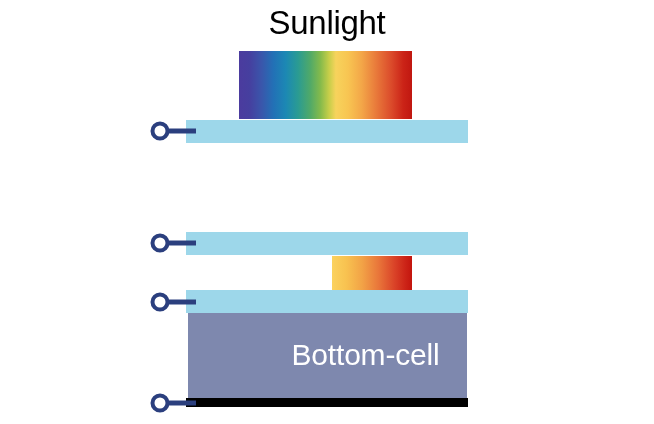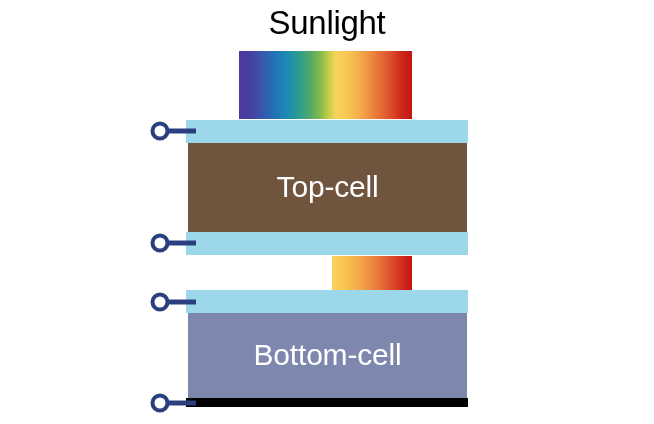--- a/index.html
+++ b/index.html
@@ -101,21 +101,21 @@
   .cell-label {
     width: 100%;
     text-align: center;
     color: #ffffff;
     font-size: 30px;
     line-height: 30px;
     font-weight: normal;
     letter-spacing: -0.2px;
   }
   #top-cell-body .cell-label { margin-top: 29px; }
-  #bottom-cell-body .cell-label { margin-top: 27px; }
+  #bottom-cell-body .cell-label { margin-top: 27px; margin-left: 38px; }
 
   
   .terminal {
     width: 46px;
     height: 26px;
     left: 150px;
   }
   #terminal-1 { top: 118px; }
   #terminal-2 { top: 230px; }
   #terminal-3 { top: 289px; }
@@ -149,23 +149,20 @@
           <stop offset="0.95" stop-color="#CB2317"></stop>
           <stop offset="1.00" stop-color="#C01710"></stop>
         </linearGradient>
       </defs>
       <rect x="0" y="0" width="173" height="68" fill="url(#gradFull)"></rect>
     </svg>
   </div>
 
   <div class="abs contact-layer" id="top-contact-upper"></div>
 
-  <div class="abs" id="top-cell-body">
-    <div class="cell-label">Top-cell</div>
-  </div>
 
   <div class="abs contact-layer" id="top-contact-lower"></div>
 
   <div class="abs" id="transmitted-spectrum">
     <svg width="80" height="44" viewBox="0 0 80 44" preserveAspectRatio="none">
       <defs>
         <linearGradient id="gradRed" x1="0" y1="0" x2="1" y2="0">
           <stop offset="0.00" stop-color="#FBD25E"></stop>
           <stop offset="0.18" stop-color="#F8C250"></stop>
           <stop offset="0.38" stop-color="#F2A246"></stop>

